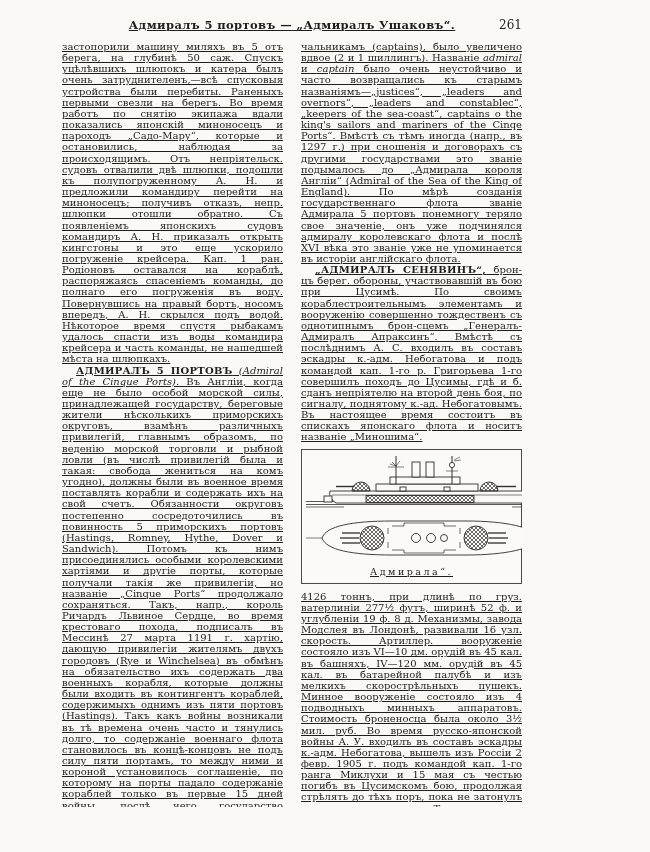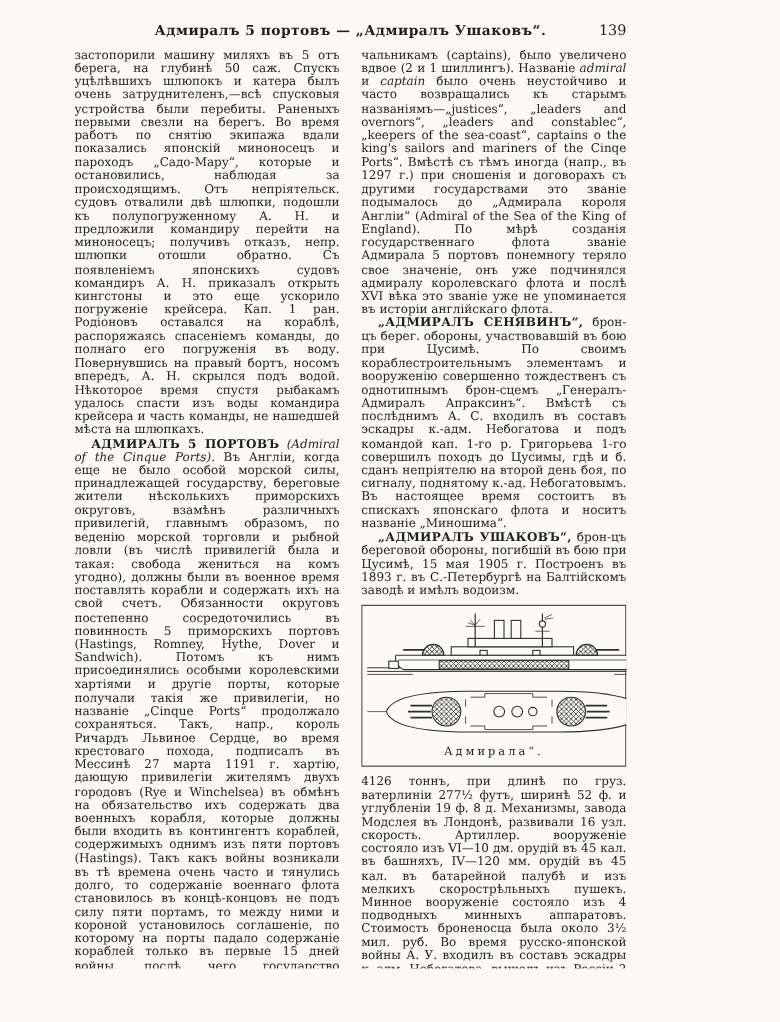--- a/index.html
+++ b/index.html
@@ -9,20 +9,21 @@
     font-family:"DejaVu Serif", serif;
     color:#1e1e1e;
     overflow:hidden;
     -webkit-font-smoothing:antialiased;
   }
   .page{
     position:relative;
     width:580px;height:852px;
     box-sizing:border-box;
     padding:18px 58px 0 62px;
+    text-decoration:underline;
   }
   .running-head{
     position:relative;
     text-align:center;
     font-weight:bold;
     font-size:11.5px;
     letter-spacing:0.4px;
     margin-bottom:9px;
     white-space:nowrap;
   }
@@ -69,42 +70,39 @@
     white-space:nowrap;
   }
 </style>
 </head>
 <body>
 
 <div class="page">
 
   <div class="running-head">
     <span>Адмиралъ 5 портовъ — „Адмиралъ Ушаковъ“.</span>
-    <span class="page-num">139</span>
+    <span class="page-num">261</span>
   </div>
 
   <div class="columns">
 
     <div class="col">
       <p><span>застопорили машину миляхъ въ 5 отъ берега, на глубинѣ 50 саж. Спускъ уцѣлѣвшихъ шлюпокъ и катера былъ очень затруднителенъ,—всѣ спусковыя устройства были перебиты. Раненыхъ первыми свезли на берегъ. Во время работъ по снятію экипажа вдали показались японскій миноносецъ и пароходъ „Садо-Мару“, которые и остановились, наблюдая за происходящимъ. Отъ непріятельск. судовъ отвалили двѣ шлюпки, подошли къ полупогруженному А. Н. и предложили командиру перейти на миноносецъ; получивъ отказъ, непр. шлюпки отошли обратно. Съ появленіемъ японскихъ судовъ командиръ А. Н. приказалъ открыть кингстоны и это еще ускорило погруженіе крейсера. Кап. 1 ран. Родіоновъ оставался на кораблѣ, распоряжаясь спасеніемъ команды, до полнаго его погруженія въ воду. Повернувшись на правый бортъ, носомъ впередъ, А. Н. скрылся подъ водой. Нѣкоторое время спустя рыбакамъ удалось спасти изъ воды командира крейсера и часть команды, не нашедшей мѣста на шлюпкахъ.</span></p>
       <p class="entry">
         <span class="hw">АДМИРАЛЪ 5 ПОРТОВЪ</span><span class="lat"> (Admiral of the Cinque Ports).</span><span> Въ Англіи, когда еще не было особой морской силы, принадлежащей государству, береговые жители нѣсколькихъ приморскихъ округовъ, взамѣнъ различныхъ привилегій, главнымъ образомъ, по веденію морской торговли и рыбной ловли (въ числѣ привилегій была и такая: свобода жениться на комъ угодно), должны были въ военное время поставлять корабли и содержать ихъ на свой счетъ. Обязанности округовъ постепенно сосредоточились въ повинность 5 приморскихъ портовъ (Hastings, Romney, Hythe, Dover и Sandwich). Потомъ къ нимъ присоединялись особыми королевскими хартіями и другіе порты, которые получали такія же привилегіи, но названіе „Cinque Ports“ продолжало сохраняться. Такъ, напр., король Ричардъ Львиное Сердце, во время крестоваго похода, подписалъ въ Мессинѣ 27 марта 1191 г. хартію, дающую привилегіи жителямъ двухъ городовъ (Rye и Winchelsea) въ обмѣнъ на обязательство ихъ содержать два военныхъ корабля, которые должны были входить въ контингентъ кораблей, содержимыхъ однимъ изъ пяти портовъ (Hastings). Такъ какъ войны возникали въ тѣ времена очень часто и тянулись долго, то содержаніе военнаго флота становилось въ концѣ-концовъ не подъ силу пяти портамъ, то между ними и короной установилось соглашеніе, по которому на порты падало содержаніе кораблей только въ первые 15 дней войны, послѣ чего государство принимало это содержаніе на себя. Сначала суда каждаго изъ пяти портовъ имѣли особаго начальника (captain), потомъ изъ нихъ принято было выдѣлять двухъ, которые и командовали соединеннымъ флотомъ, и тутъ впервые (1297 г.), въ отличіе отъ другихъ, они называются адмиралами (admirals of Cinque Ports), а въ 1298 г. это званіе присвоивается одному изъ начальниковъ морскихъ контингентовъ 5 портовъ. Это званіе упоминается впервые (какъ въ 1297, такъ и въ 1298 году) при назначеніи жалованья отъ казны. Когда адмираловъ было два, они ежедневно получали по шиллингу, а остальные начальники (captains) по полшиллинга. Черезъ годъ, когда адмиралъ сталъ одинъ, жалованье, какъ ему, такъ и остальнымъ на-</span>
       </p>
     </div>
 
     <div class="col">
       <p><span>чальникамъ (captains), было увеличено вдвое (2 и 1 шиллингъ). Названіе </span><span class="it">admiral</span><span> и </span><span class="it">captain</span><span> было очень неустойчиво и часто возвращались къ старымъ названіямъ—„justices“, „leaders and overnors“, „leaders and constablec“, „keepers of the sea-coast“, captains o the king's sailors and mariners of the Cinqe Ports“. Вмѣстѣ съ тѣмъ иногда (напр., въ 1297 г.) при сношенія и договорахъ съ другими государствами это званіе подымалось до „Адмирала короля Англіи“ (Admiral of the Sea of the King of England). По мѣрѣ созданія государственнаго флота званіе Адмирала 5 портовъ понемногу теряло свое значеніе, онъ уже подчинялся адмиралу королевскаго флота и послѣ XVI вѣка это званіе уже не упоминается въ исторіи англійскаго флота.</span></p>
 
       <p class="entry">
         <span class="hw">„АДМИРАЛЪ СЕНЯВИНЪ“,</span><span> брон-цъ берег. обороны, участвовавшій въ бою при Цусимѣ. По своимъ кораблестроительнымъ элементамъ и вооруженію совершенно тождественъ съ однотипнымъ брон-сцемъ „Генералъ-Адмиралъ Апраксинъ“. Вмѣстѣ съ послѣднимъ А. С. входилъ въ составъ эскадры к.-адм. Небогатова и подъ командой кап. 1-го р. Григорьева 1-го совершилъ походъ до Цусимы, гдѣ и б. сданъ непріятелю на второй день боя, по сигналу, поднятому к.-ад. Небогатовымъ. Въ настоящее время состоитъ въ спискахъ японскаго флота и носитъ названіе „Миношима“.</span>
       </p>
 
-      <p class="entry">
-        <span class="hw">„АДМИРАЛЪ УШАКОВЪ“,</span><span> брон-цъ береговой обороны, погибшій въ бою при Цусимѣ, 15 мая 1905 г. Построенъ въ 1893 г. въ С.-Петербургѣ на Балтійскомъ заводѣ и имѣлъ водоизм.</span>
-      </p>
 
       <figure class="ship">
         <svg width="248" height="108" viewBox="0 0 248 108">
           <defs>
             <pattern id="xhatch" width="4" height="4" patternUnits="userSpaceOnUse">
               <path d="M0 0L4 4M4 0L0 4" stroke="#2e2e2c" stroke-width="0.7"></path>
             </pattern>
           </defs>
           <g stroke="#2e2e2c" stroke-width="0.9" fill="none">
 

